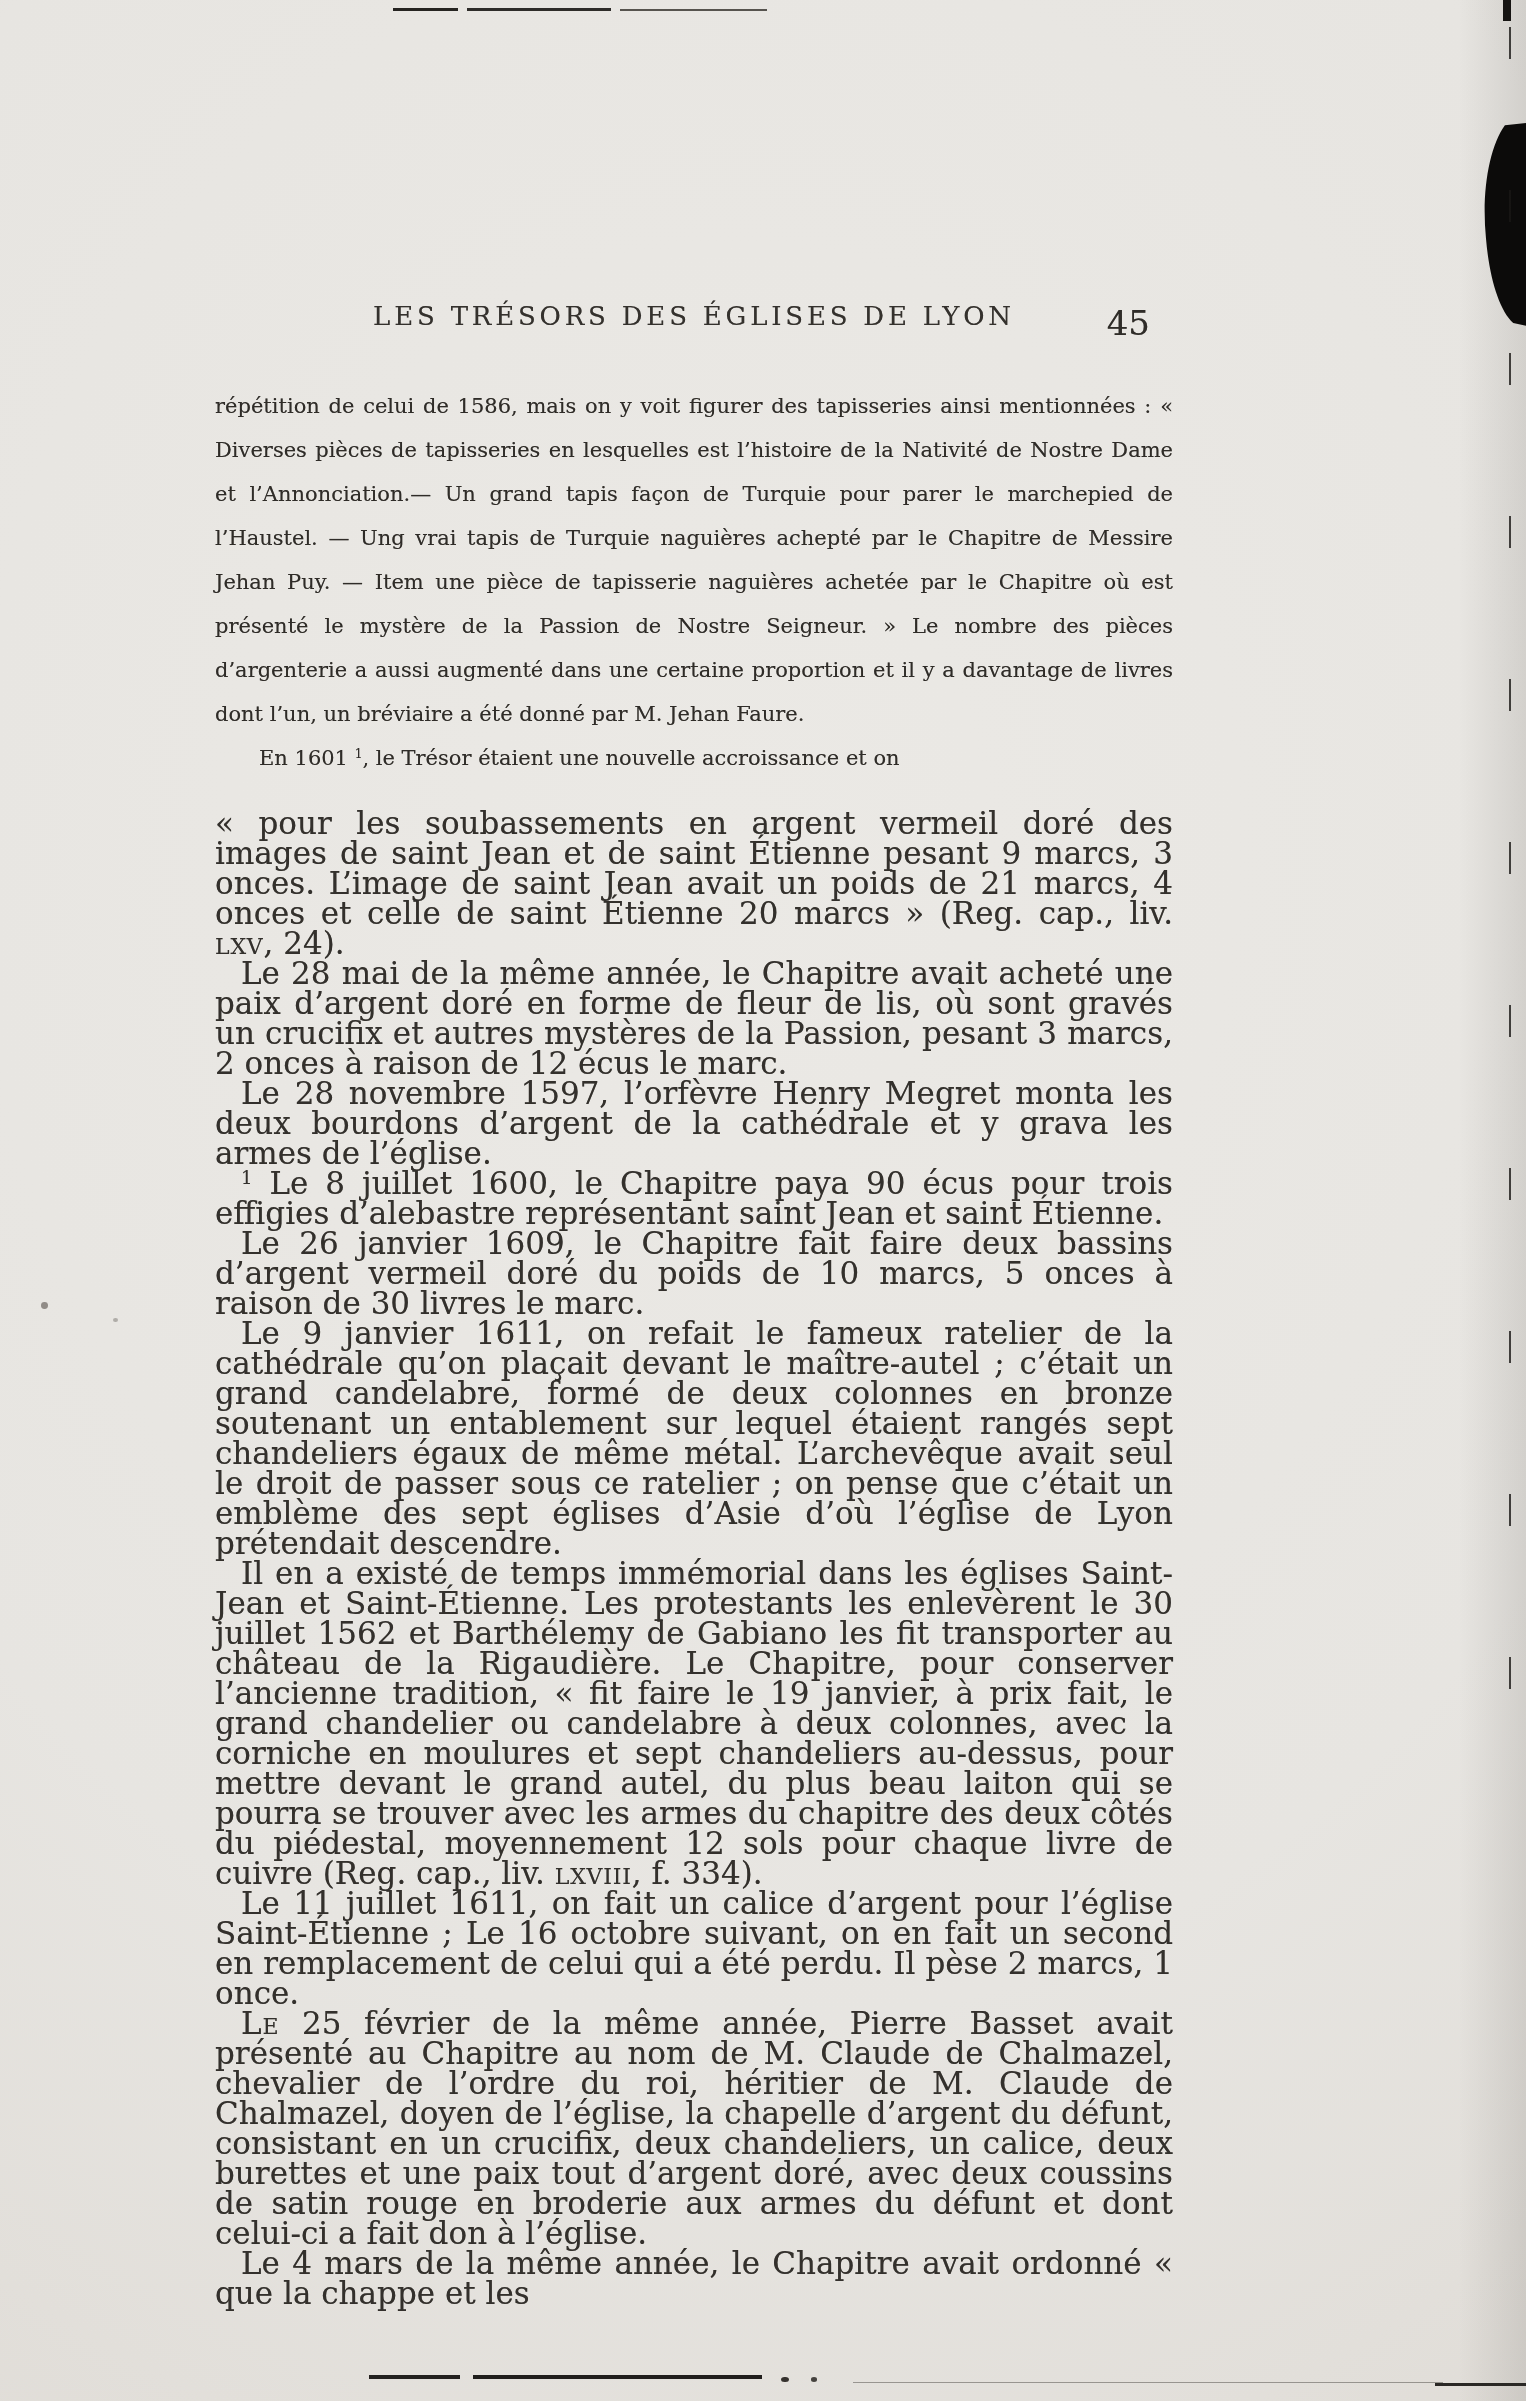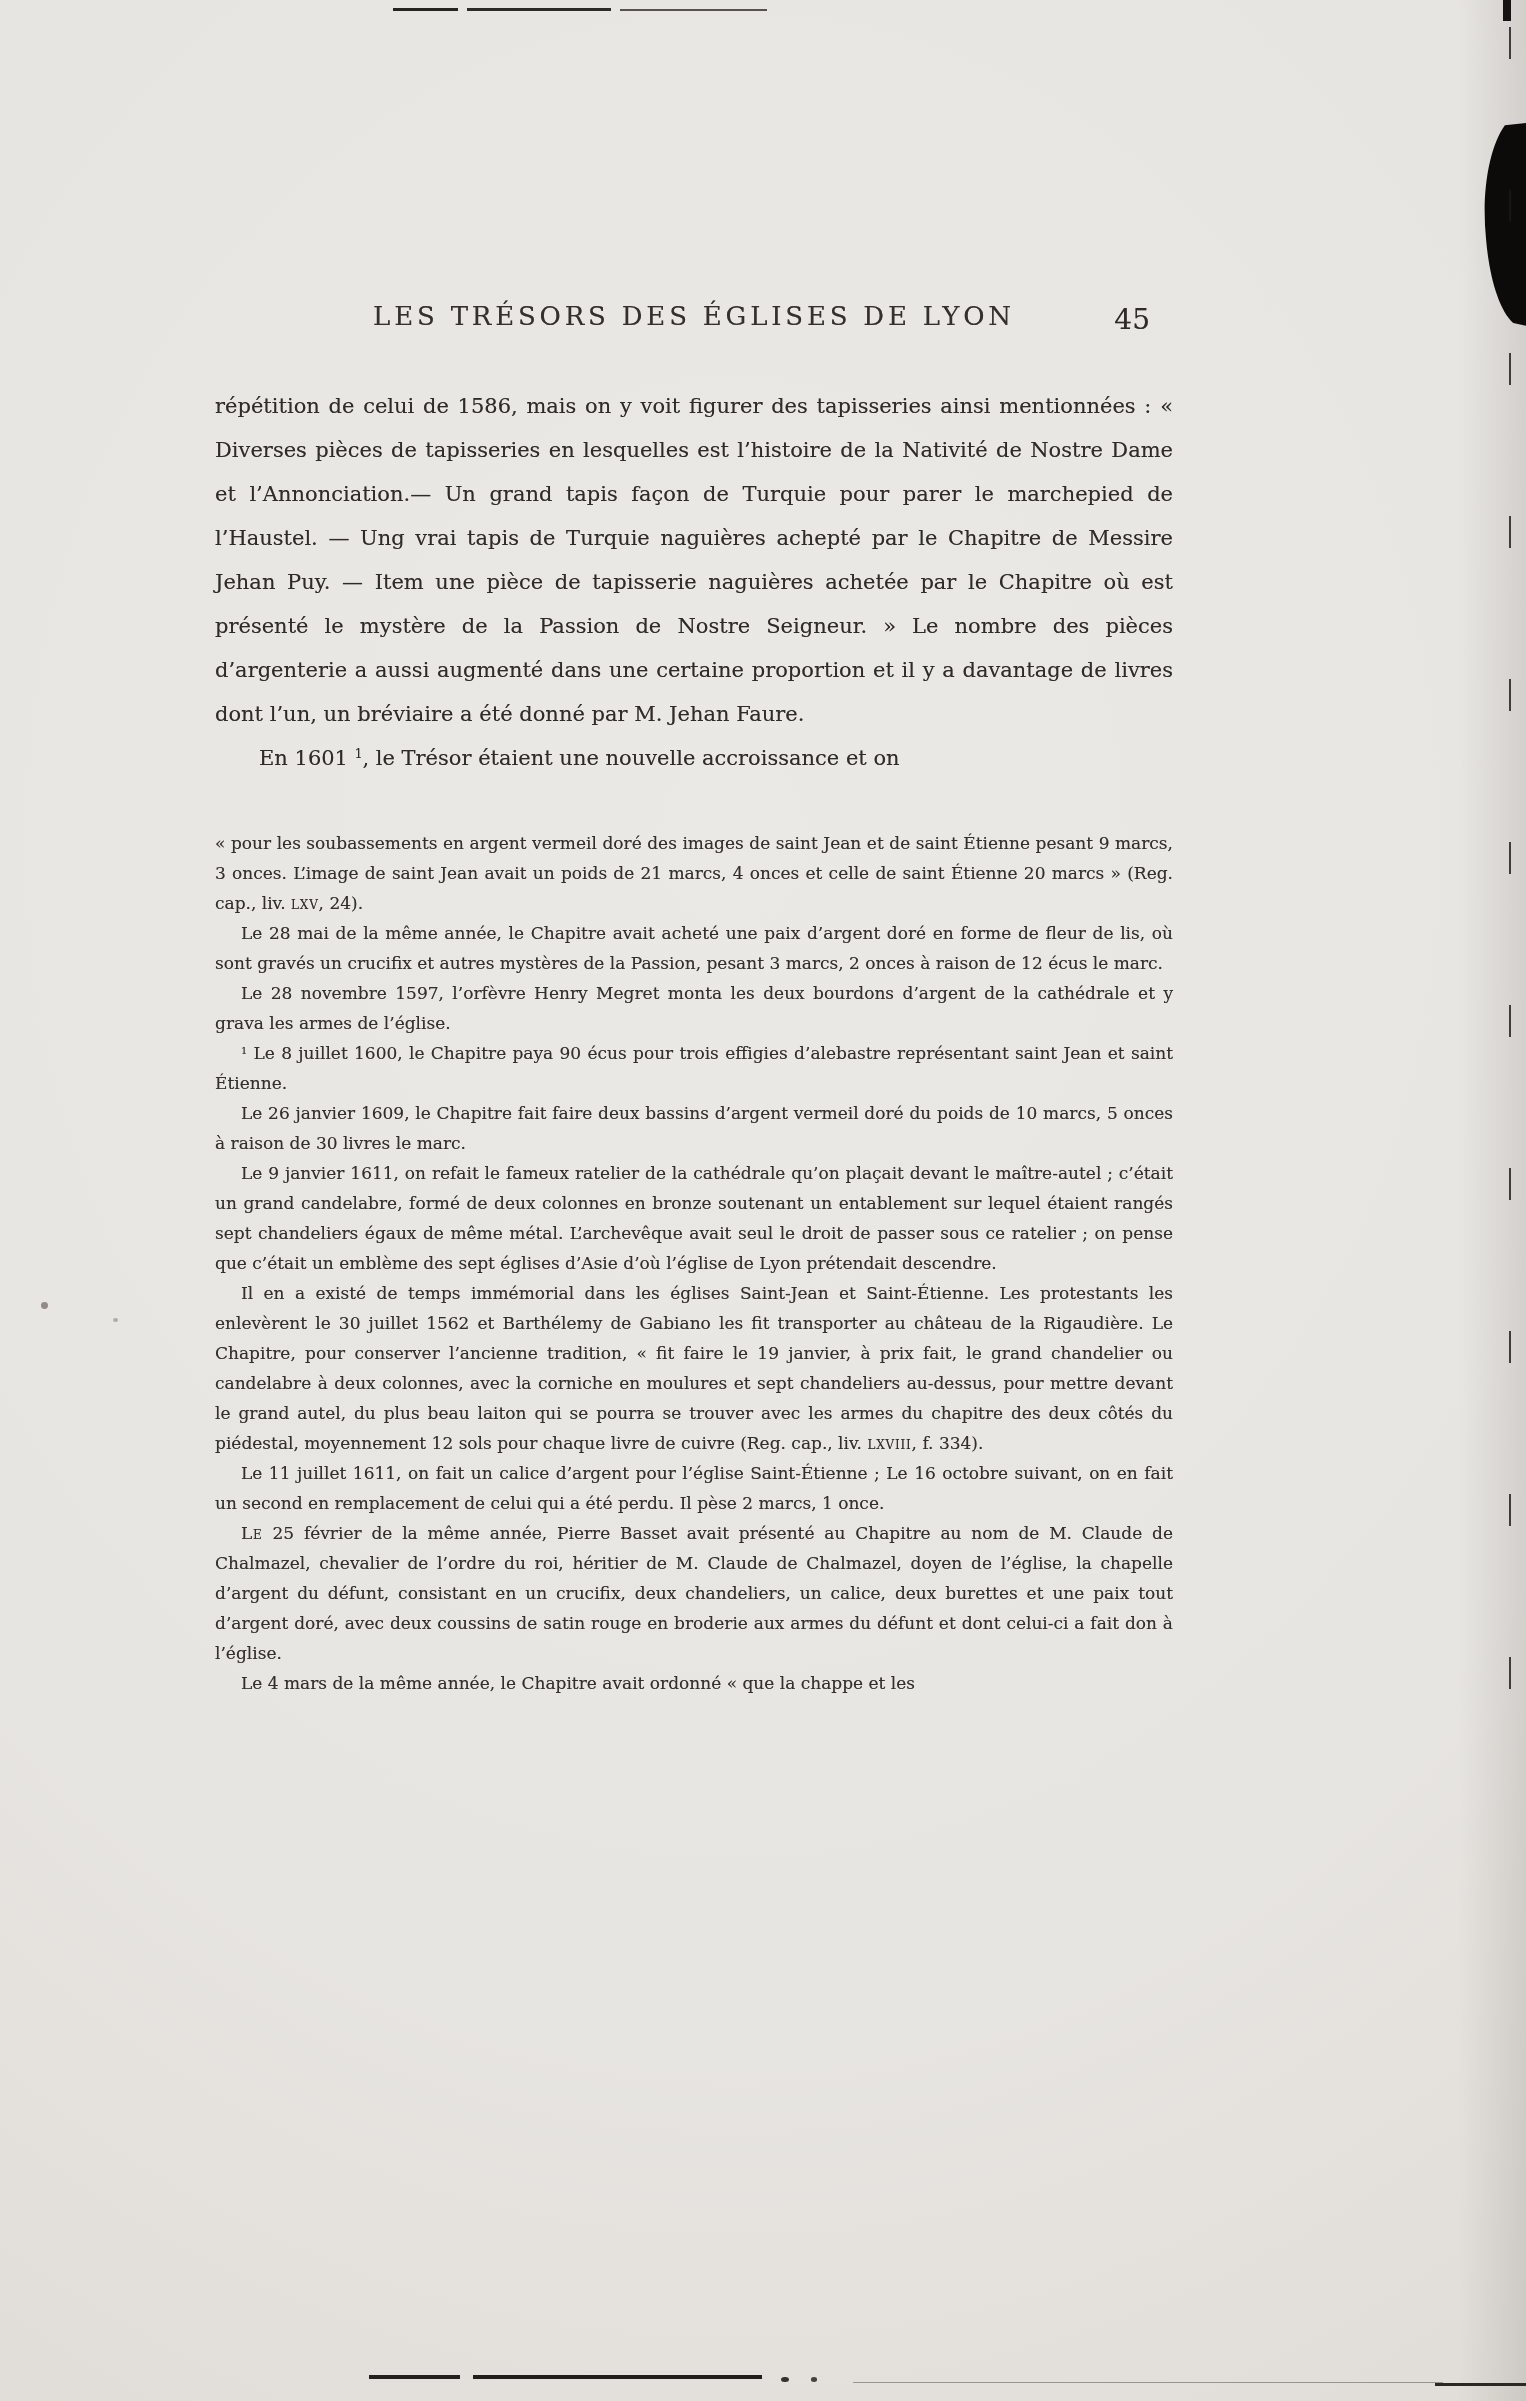--- a/index.html
+++ b/index.html
@@ -18,32 +18,32 @@
     padding-left: 41px;
   }
 
   .text-column { position:absolute; left:215px; top:301px; width:958px; }
 
   .page-header { position:relative; height:39px; }
   .header-title {
     text-align:center; font-size:26px; letter-spacing:3.8px;
     color:#34312d; white-space:nowrap;
   }
-  .page-number { position:absolute; right:23px; top:1.5px; font-size:28px; }
+  .page-number { position:absolute; right:23px; top:1.5px; font-size:34px; }
 
   .body-text {
     margin-top:44px;
     font-size:21px; line-height:44px;
     text-align:justify; hyphens:auto;
   }
   .body-text p.indent { text-indent:44px; }
 
   .footnotes {
-    margin-top:48px;
-    font-size:17px; line-height:30px;
+    margin-top:28px;
+    font-size:31px; line-height:30px;
     text-align:justify; hyphens:auto;
     color:#33302c;
   }
   .footnotes p.indent { text-indent:26px; }
 
   sup { font-size:58%; line-height:0; vertical-align:baseline; position:relative; top:-0.55em; }
   .sc { font-variant:small-caps; letter-spacing:0.8px; }
   .it { }
 
   

